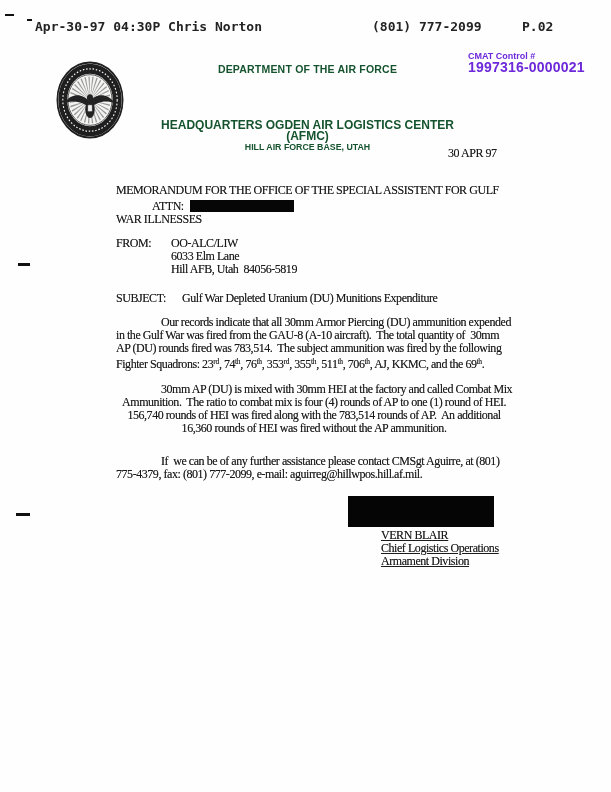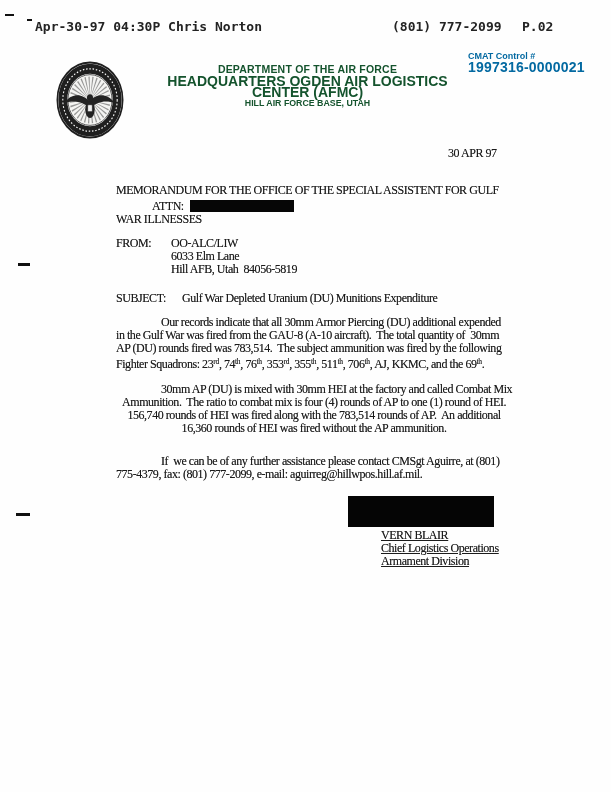--- a/index.html
+++ b/index.html
@@ -13,40 +13,40 @@
     color: #1b1b1b;
   }
   
   .fax-hdr {
     position: absolute; top: 19px; left: 0; width: 611px; height: 16px;
     font-family: "DejaVu Sans Mono", monospace;
     font-weight: bold; font-size: 13px; color: #232323;
   }
   .fax-hdr span { position: absolute; white-space: pre; }
   .fh-sender { left: 35px; }
-  .fh-phone  { left: 392px; }
+  .fh-phone  { left: 372px; }
   .fh-page   { left: 522px; }
   
   .scan-mark { position: absolute; background: #111; }
   .sm1 { left: 5px;  top: 14px;  width: 9px;  height: 2px; }
   .sm2 { left: 27px; top: 19px;  width: 5px;  height: 2px; }
   .sm3 { left: 18px; top: 263px; width: 12px; height: 3px; }
   .sm4 { left: 16px; top: 513px; width: 14px; height: 3px; }
   
-  .cmat { position: absolute; left: 468px; top: 51px; font-family: "Liberation Sans", sans-serif; color: #0369a1; }
+  .cmat { position: absolute; left: 468px; top: 51px; font-family: "Liberation Sans", sans-serif; color: #6d28d9; }
   .cmat-label  { font-size: 9px;  font-weight: bold; line-height: 10px; }
   .cmat-number { font-size: 14px; font-weight: bold; letter-spacing: 0.2px; line-height: 13px; }
   
   .seal { position: absolute; left: 56px; top: 61px; width: 68px; height: 78px; }
   .letterhead {
     position: absolute; left: 150px; top: 63px; width: 315px; text-align: center;
     font-family: "Liberation Sans", sans-serif; font-weight: bold; color: #14532d;
   }
   .lh1 { font-size: 10.5px; line-height: 12.5px; letter-spacing: 0.2px; }
-  .lh2 { font-size: 14px;  line-height: 11px; }
+  .lh2 { font-size: 12px;  line-height: 11px; margin-top: 44px; }
   .lh3 { font-size: 8.8px;  line-height: 11px; }
   
   .doc-text { font-size: 12px; letter-spacing: -0.45px; text-shadow: 0 0 0.6px rgba(25,25,25,0.55); }
   .ln { white-space: pre; line-height: 13px; margin-left: 13px; }
   .date-line { position: absolute; left: 448px; top: 146px; }
   .memo    { position: absolute; left: 103px; top: 184px; }
   .memo .ln { line-height: 13.5px; }
   .attn-row { padding-left: 36px; }
   .redact-inline {
     display: inline-block; width: 104px; height: 12px;
@@ -116,21 +116,21 @@
     <div class="ln"><span class="from-label">FROM:</span><span>OO-ALC/LIW</span></div>
     <div class="ln addr">6033 Elm Lane</div>
     <div class="ln addr">Hill AFB, Utah  84056-5819</div>
   </div>
 
   <div class="subjrow doc-text">
     <div class="ln"><span class="subj-label">SUBJECT:</span><span>Gulf War Depleted Uranium (DU) Munitions Expenditure</span></div>
   </div>
 
   <div class="p1 doc-text">
-    <div class="ln ind">Our records indicate that all 30mm Armor Piercing (DU) additional expended</div>
+    <div class="ln ind">Our records indicate that all 30mm Armor Piercing (DU) ammunition expended</div>
     <div class="ln">in the Gulf War was fired from the GAU-8 (A-10 aircraft).  The total quantity of  30mm</div>
     <div class="ln">AP (DU) rounds fired was 783,514.  The subject ammunition was fired by the following</div>
     <div class="ln"><span>Fighter Squadrons: 23</span><sup>rd</sup><span>, 74</span><sup>th</sup><span>, 76</span><sup>th</sup><span>, 353</span><sup>rd</sup><span>, 355</span><sup>th</sup><span>, 511</span><sup>th</sup><span>, 706</span><sup>th</sup><span>, AJ, KKMC, and the 69</span><sup>th</sup><span>.</span></div>
   </div>
 
   <div class="p2 doc-text">
     <div class="ln ind">30mm AP (DU) is mixed with 30mm HEI at the factory and called Combat Mix</div>
     <div class="ln">Ammunition.  The ratio to combat mix is four (4) rounds of AP to one (1) round of HEI.</div>
     <div class="ln">156,740 rounds of HEI was fired along with the 783,514 rounds of AP.  An additional</div>
     <div class="ln">16,360 rounds of HEI was fired without the AP ammunition.</div>

